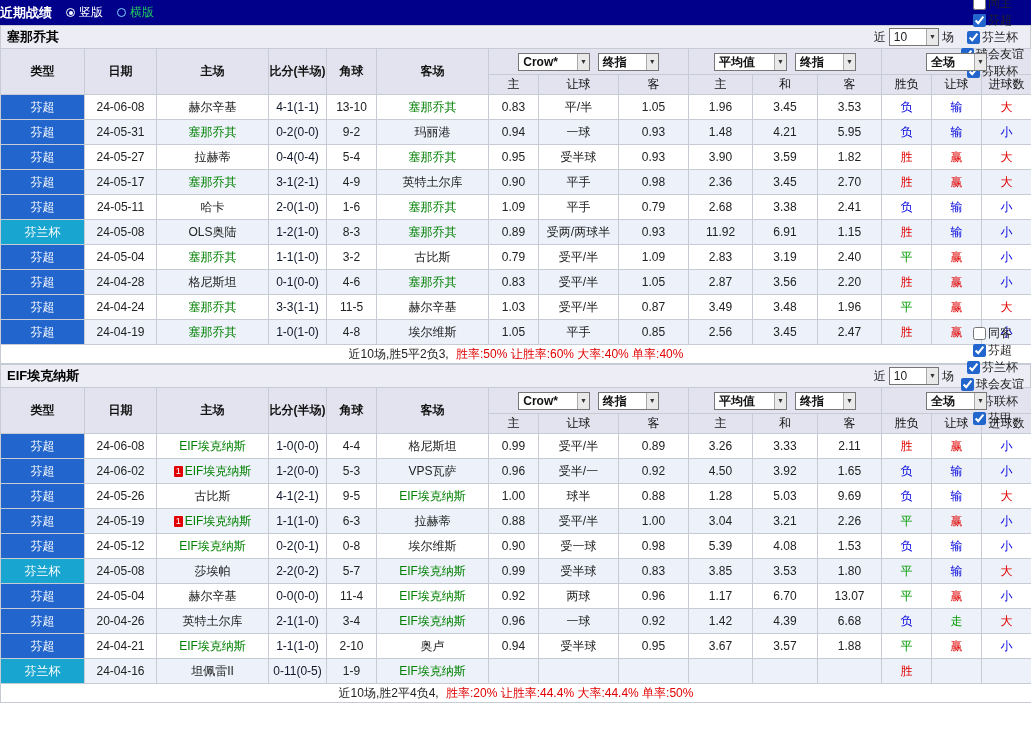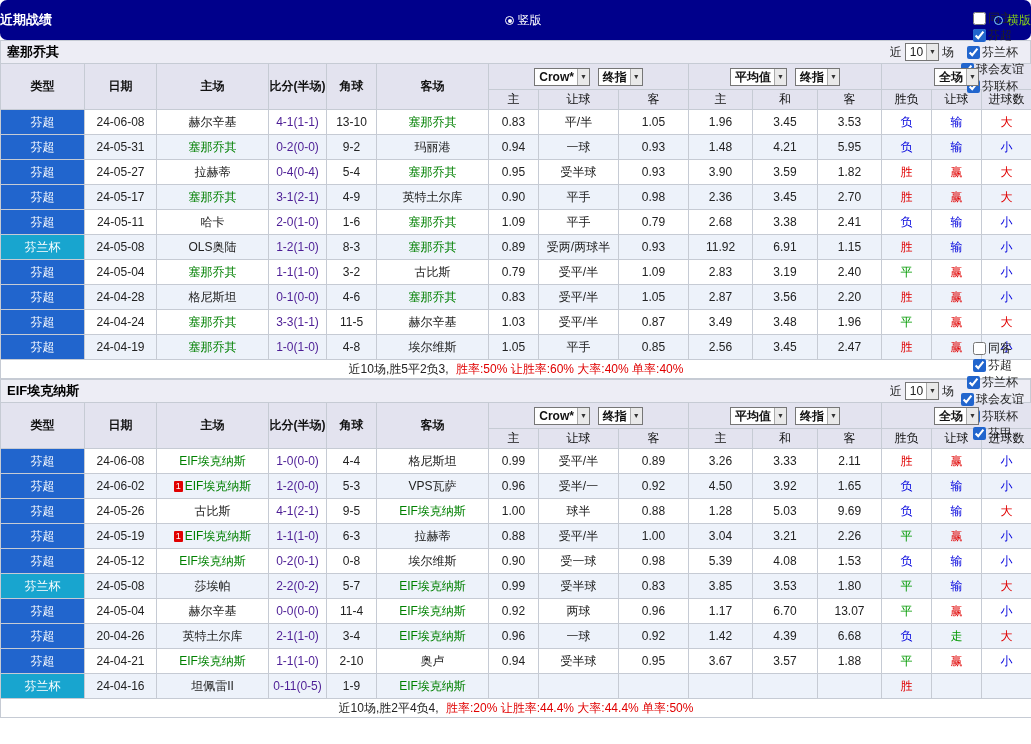--- a/index.html
+++ b/index.html
@@ -1,60 +1,60 @@
 <!DOCTYPE html>
 <html><head>
 <meta charset="utf-8">
 <style>
   * { box-sizing: border-box; }
   html,body { margin:0; padding:0; background:#fff; }
   body { font-family:"Liberation Sans","DejaVu Sans",sans-serif; font-size:12px; color:#222; }
   .page { width:1031px; }
 
   
-  .titlebar { background:#00008b; height:40px; display:flex; align-items:center; justify-content:space-between; gap:14px; color:#fff;border-radius:7px; }
+  .titlebar { background:#00008b; height:25px; display:flex; align-items:center; justify-content:flex-start; gap:14px; color:#fff; }
   .titlebar .title { font-weight:bold; font-size:13px; }
   .radio { display:inline-flex; align-items:center; cursor:pointer; font-size:12px; }
   .rdot { width:9px; height:9px; border:1px solid #fff; border-radius:50%; display:inline-block; position:relative; margin-right:4px; }
   .rdot.checked::after { content:""; position:absolute; left:2px; top:2px; width:4px; height:4px; background:#fff; border-radius:50%; }
-  .radio.alt { color:#84cc16; }
+  .radio.alt { color:#22c55e; }
   .radio.alt .rdot { border-color:#7fd6ff; }
 
   
   .section-bar { display:flex; justify-content:space-between; align-items:center; background:#ededf5;
                  border:1px solid #c6cbd4; border-bottom:none; height:23px; padding:0 6px; }
   .team-name { font-weight:bold; font-size:13px; color:#000; }
   .controls { display:flex; align-items:center; gap:3px; }
   .cbs { display:inline-flex; align-items:center;flex-direction:column; }
   .cb { display:inline-flex; align-items:center; margin-left:4px; cursor:pointer; }
   .cb input { margin:0 2px 0 0; width:13px; height:13px; accent-color:#2165cd; }
 
   
   .sel { display:inline-flex; align-items:stretch; background:#fff; border:1px solid #767676; height:18px;
          line-height:16px; cursor:pointer; font-size:12px; vertical-align:middle; }
-  .sel .val { padding:0 3px 0 4px; display:inline-flex; align-items:center; white-space:nowrap;text-align:right; }
+  .sel .val { padding:0 19px 0 4px; display:inline-flex; align-items:center; white-space:nowrap;text-align:right; }
   .sel .arr { font-size:7px; color:#333; background:#e9e9e9; border-left:1px solid #aaa; padding:0 2px;
               display:inline-flex; align-items:center; }
 
   
   table.grid { border-collapse:collapse; table-layout:fixed; width:1031px; }
   .grid th, .grid td { border:1px solid #c6cbd4; text-align:center; padding:0; overflow:hidden; white-space:nowrap; }
   .grid thead th { background:#e3e3ef; font-weight:bold; font-size:12px; color:#111; }
   .grid thead tr.selrow th { height:26px; }
   .grid thead tr.subrow th { height:20px; font-weight:normal; }
   .grid tbody td { height:25px; font-size:12px; background-clip:padding-box; }
   .grid tbody tr:nth-child(even) td { background-color:#edf2fa; }
   .grid tbody tr:nth-child(odd) td { background-color:#fff; }
 
   td.league { color:#fff; }
   td.league.lg-b { background-color:#2165cd !important; }
   td.league.lg-c { background-color:#18a5cf !important; }
   td.team { cursor:pointer;margin-top:8px; }
   td.focal { color:#008000; }
-  td.score { color:#4c1d95; }
+  td.score { color:#0f172a; }
   .c-r { color:#e00000; }
   .c-g { color:#009900; }
   .c-b { color:#0000dd; }
 
   .redcard { display:inline-block; background:#e00000; color:#fff; font-size:9px; line-height:11px;
              width:9px; height:11px; border-radius:1px; margin-right:2px; vertical-align:1px; }
 
   .grid tfoot td.footer { height:19px; background:#fff; font-size:12px; }
   .fp { color:#222; }
   .fs { color:#e00000; margin-left:4px; }

